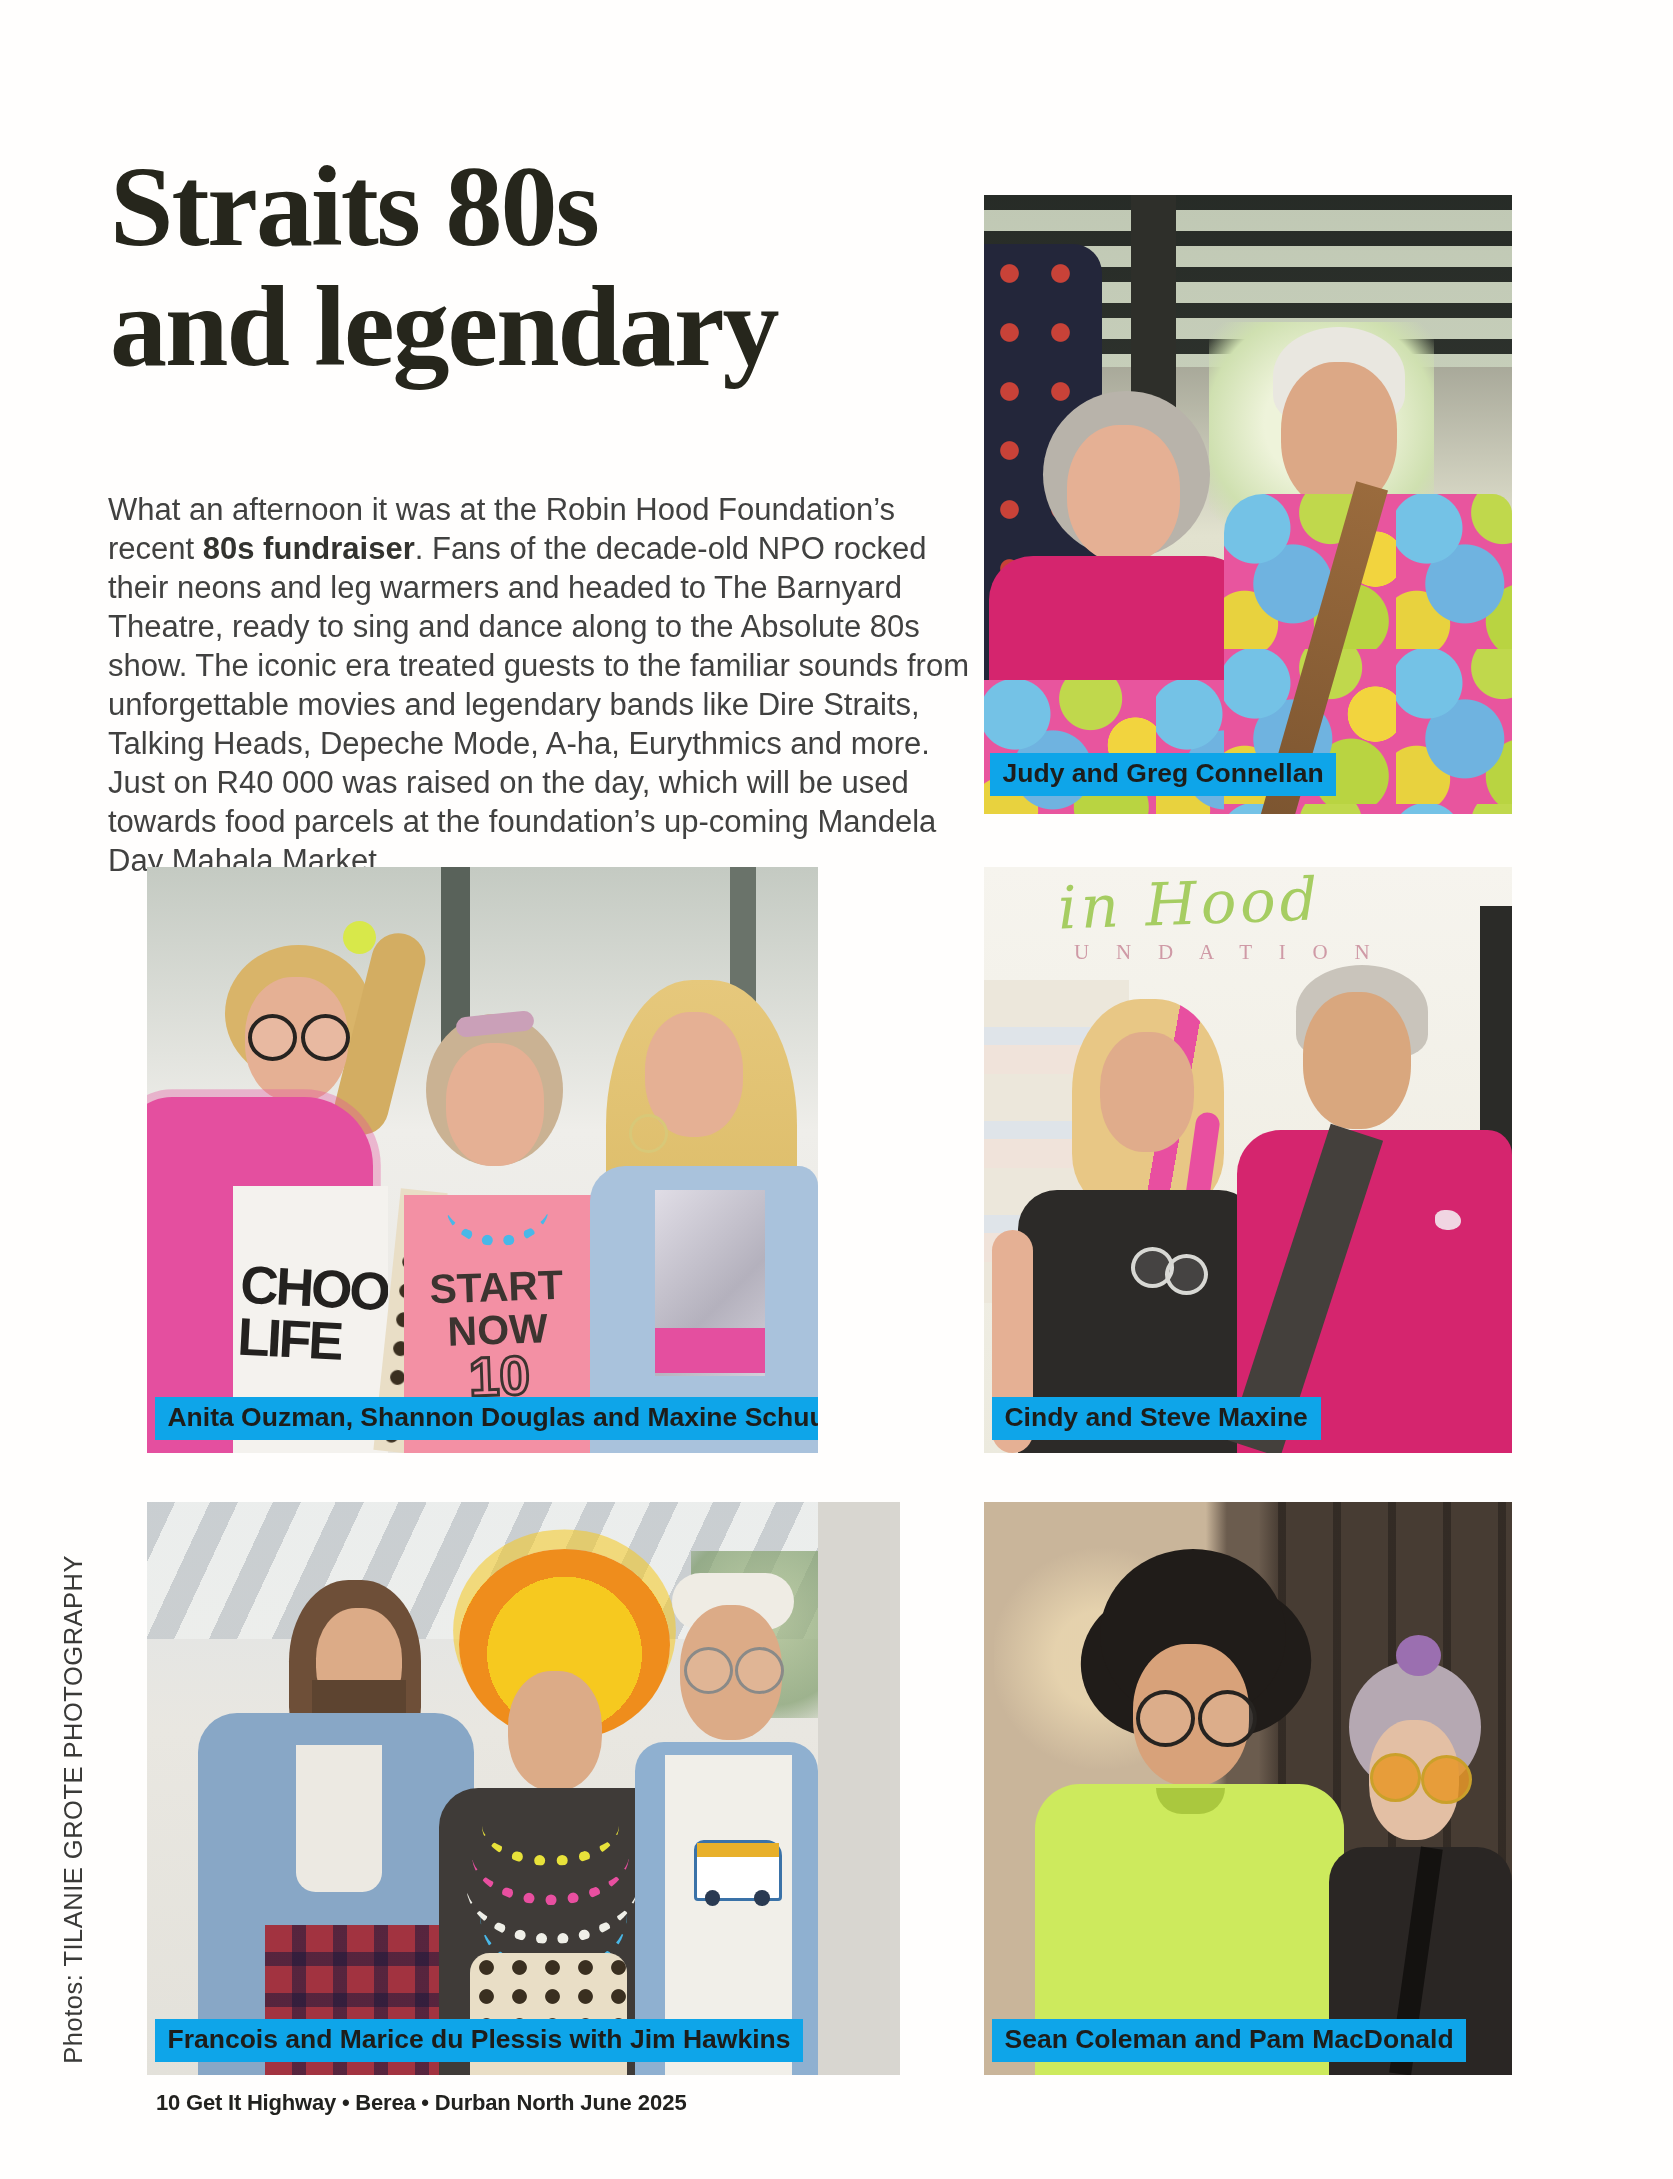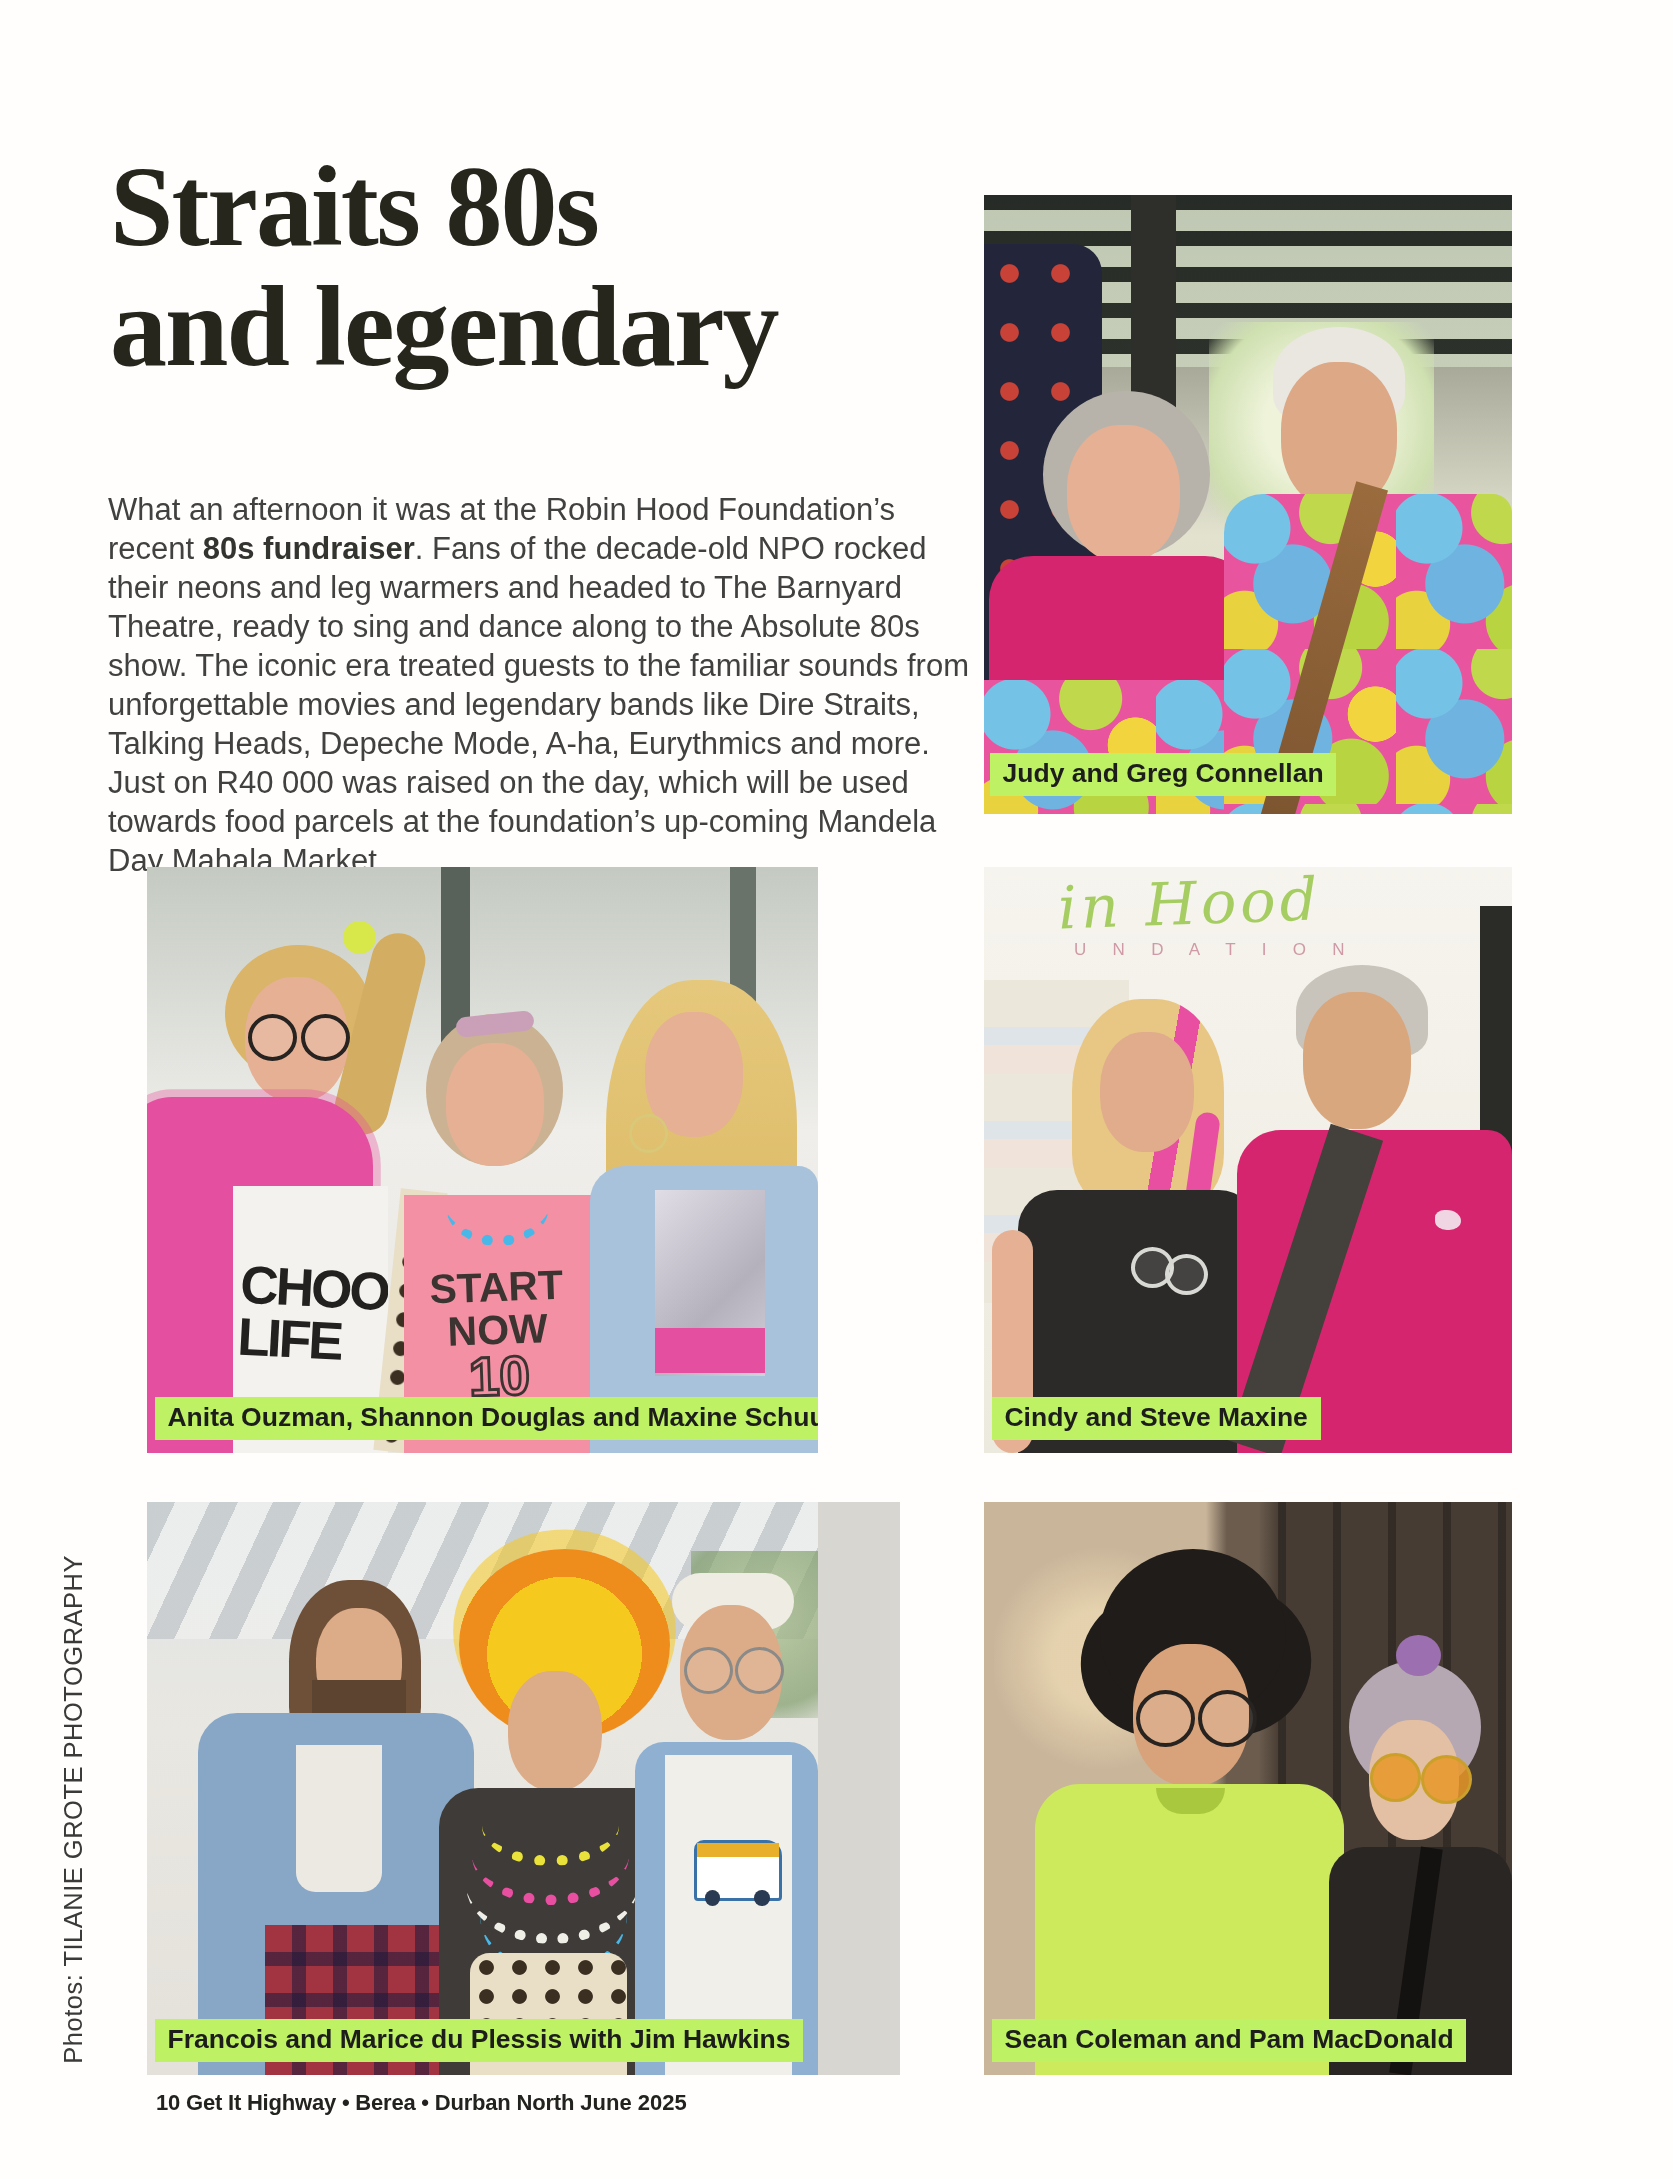--- a/index.html
+++ b/index.html
@@ -18,21 +18,21 @@
   .intro b{color:#33332f;}
 
   
   .photo{position:absolute;overflow:hidden;background:#d8d6d0;}
   #photo-judy{left:984px;top:195px;width:528px;height:619px;}
   #photo-anita{left:147px;top:867px;width:671px;height:586px;}
   #photo-cindy{left:984px;top:867px;width:528px;height:586px;}
   #photo-francois{left:147px;top:1502px;width:753px;height:573px;}
   #photo-sean{left:984px;top:1502px;width:528px;height:573px;}
 
-  .cap{position:absolute;left:7.8px;bottom:12.7px;background:#bef264;color:#1d1d1b;
+  .cap{position:absolute;left:7.8px;bottom:12.7px;background:#0ea5e9;color:#1d1d1b;
        font-weight:700;font-size:26.5px;padding:4.9px 12.7px 7.8px;white-space:nowrap;z-index:9;}
 
   
   .skin{background:#e5b094;border-radius:46%;}
   .patch{background-color:#e8559e;
     background-image:
       radial-gradient(circle at 18% 22%, #74c2e6 0 35px, transparent 36px),
       radial-gradient(circle at 62% 12%, #c0d84c 0 31px, transparent 32px),
       radial-gradient(circle at 88% 42%, #f2d43e 0 27.4px, transparent 28px),
       radial-gradient(circle at 40% 58%, #6fb3e0 0 39px, transparent 40px),
@@ -51,21 +51,21 @@
   .beads{border-radius:50%;border-bottom:11.8px dotted #49b8e8;}
 
   
   .tee-choose{font-weight:700;font-size:53px;line-height:52px;letter-spacing:-2.9px;
     color:#23211f;transform:rotate(3deg);font-stretch:condensed;}
   .tee-start{font-weight:700;font-size:41px;line-height:43px;letter-spacing:0;
     color:#3c3430;text-align:center;transform:rotate(-2deg);}
   .tee-start .outline{color:transparent;-webkit-text-stroke:2.9px #3c3430;font-size:55px;line-height:49px;}
   .script{font-family:"DejaVu Serif", serif;font-style:italic;font-size:59px;
     color:#a6cd62;transform:rotate(-2deg);letter-spacing:3.9px;}
-  .tinyletters{font-size:17px;letter-spacing:10.8px;color:#cf9aa6;}
+  .tinyletters{font-size:21px;letter-spacing:10.8px;color:#cf9aa6;font-family:Liberation Serif, serif;}
 
   
   .credit{position:absolute;left:59px;bottom:116px;writing-mode:vertical-rl;
     transform:rotate(180deg);font-size:25.5px;color:#3a3a38;letter-spacing:0.5px;}
   .footer{position:absolute;left:108px;top:2090px;font-size:22px;color:#22221f;}
   .footer b{letter-spacing:-0.2px;margin-left:48px;}
   .footer span{font-weight:700;}
 </style>
 </head>
 <body>

